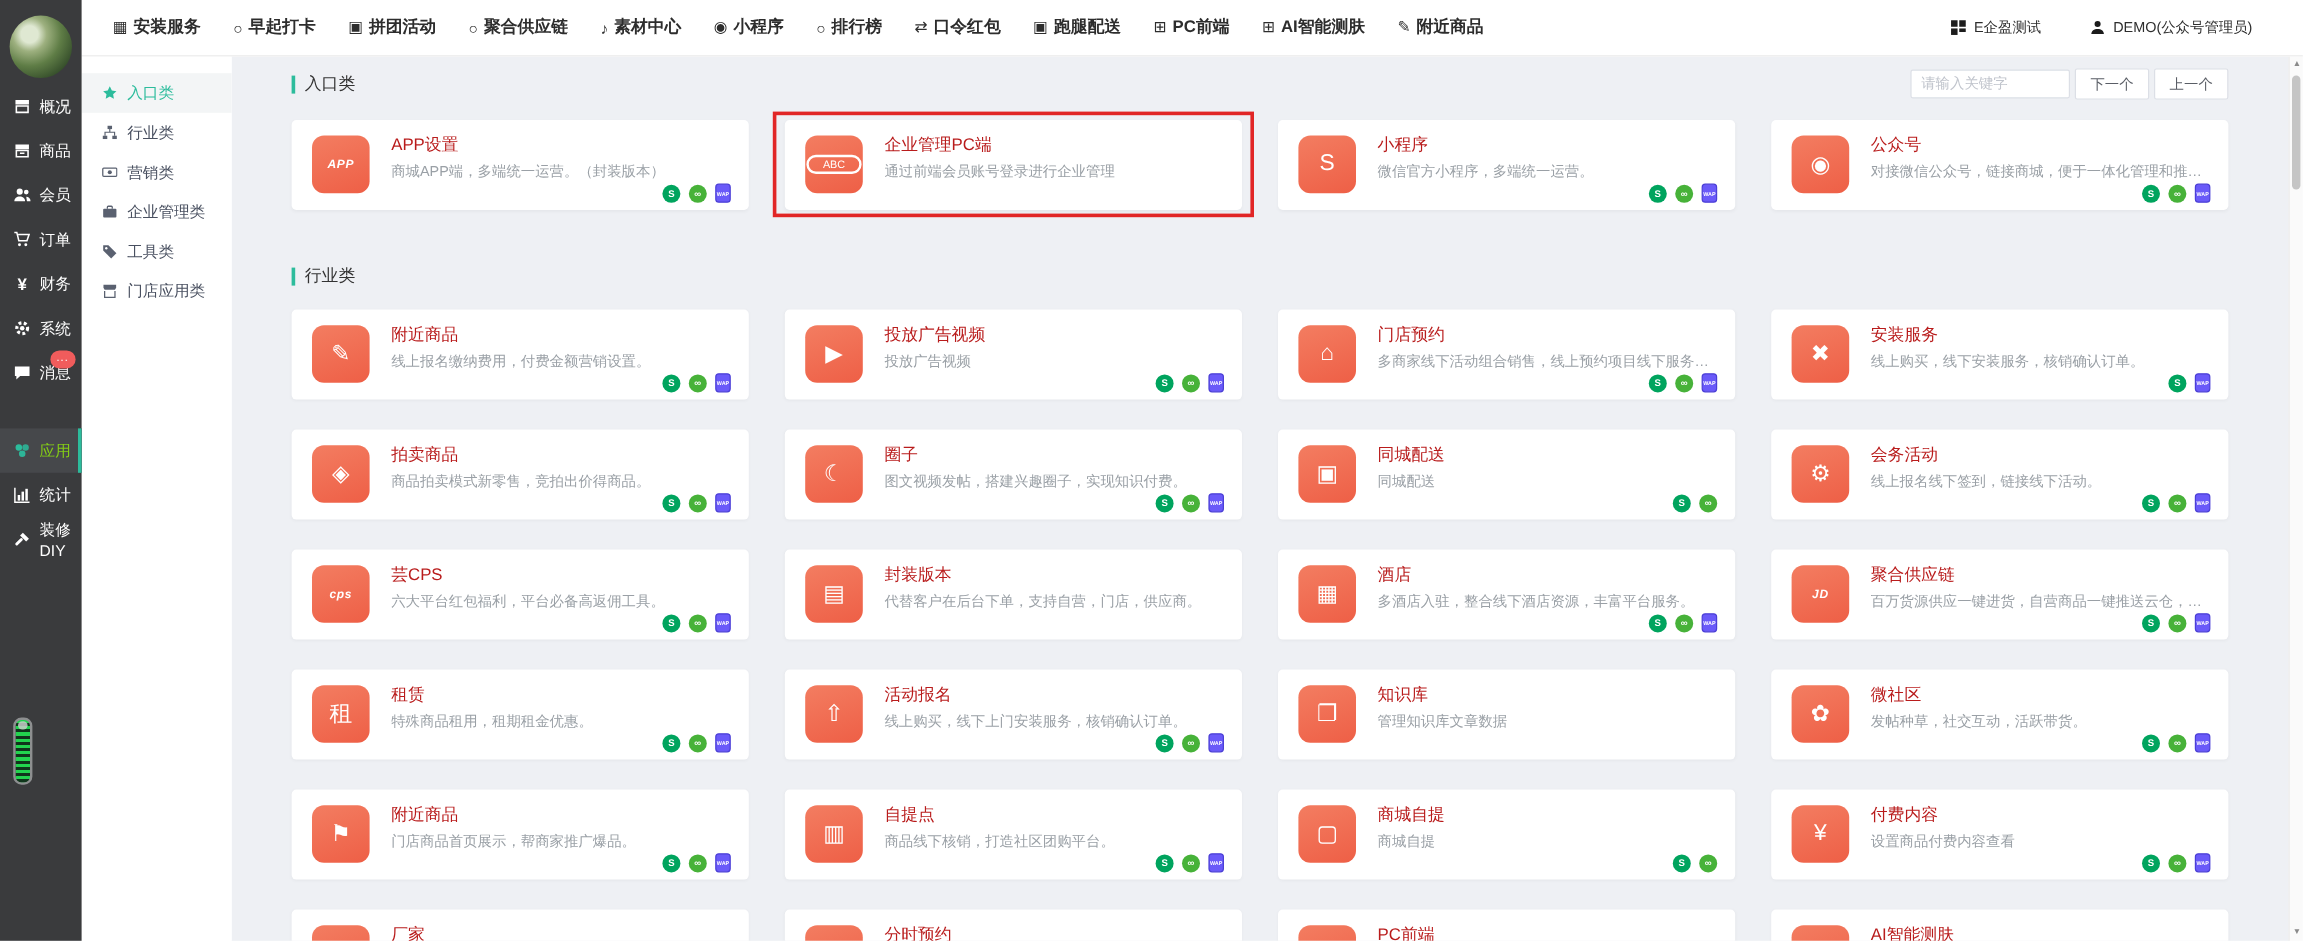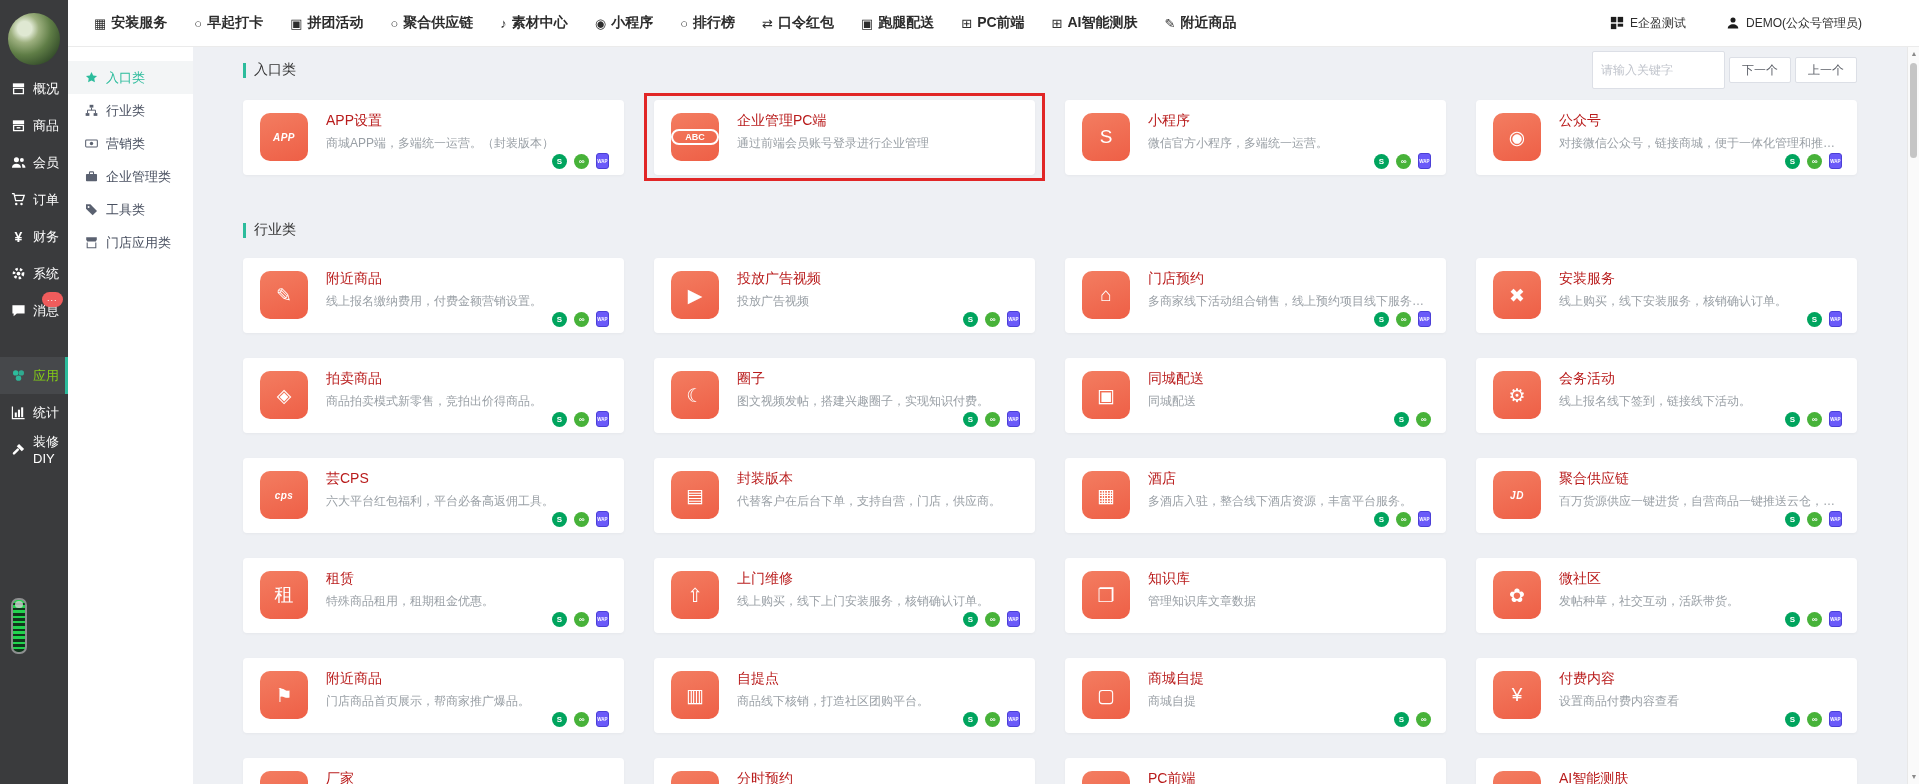--- a/index.html
+++ b/index.html
@@ -23,54 +23,54 @@
     border-radius:7px; background:repeating-linear-gradient(180deg,#22d44e 0 2.6px,#10361c 2.6px 5.2px); }
   .battery::before { content:""; position:absolute; left:2px; right:2px; top:1px; height:7px;
     background:#c7cbc9; border-radius:4px; opacity:.85; }
 
   
   .topbar { position:absolute; left:68px; top:0; right:0; height:47px; background:#fff;
     border-bottom:1px solid #ebebeb; display:flex; align-items:center; padding-left:26px; z-index:20; }
   .nav-items { display:flex; align-items:center; gap:27px; }
   .nav-item { display:flex; align-items:center; gap:5px; font-size:14px; font-weight:600; color:#2d2d2d; cursor:pointer; white-space:nowrap; }
   .nav-glyph { font-size:13px; font-weight:400; }
-  .account { margin-left:auto; display:flex; align-items:center; gap:40px; padding-right:57px; }
+  .account { margin-left:auto; display:flex; align-items:center; gap:40px; padding-right:42px; }
   .acct-item { display:flex; align-items:center; gap:6px; font-size:12px; color:#2d2d2d; cursor:pointer; white-space:nowrap; }
   .acct-item .ico { width:14px; height:14px; color:#1c1c1c; }
 
   
   .subsidebar { position:absolute; left:68px; top:47px; width:125px; bottom:0; background:#fff; z-index:10; padding-top:14px; }
   .cat-item { height:33px; display:flex; align-items:center; gap:8px; padding-left:17px;
     font-size:13px; color:#495060; cursor:pointer; }
   .cat-item .ico { width:13px; height:13px; color:#5a6170; flex:none; }
   .cat-item.active { background:#f3f5f6; color:#2cbc9c; }
   .cat-item.active .ico { color:#2cbc9c; }
 
   
   .content { position:absolute; left:193px; top:47px; right:12px; bottom:0; background:#eef0f4; overflow:hidden; }
   .inner { width:1614px; margin:0 auto; }
   .toprow { display:flex; align-items:center; margin-top:9px; height:28px; }
   .sec-title { display:flex; align-items:center; gap:8px; font-size:14px; color:#333; }
   .sec-bar { width:3px; height:15px; background:#2cbc9c; }
   .spacer { flex:1; }
-  .search-input { width:133px; height:38px; border:1px solid #dcdfe6; border-radius:2px; background:#fff;
-    font-size:12px; padding:0 8px; color:#333; outline:none; }
+  .search-input { width:133px; height:24px; border:1px solid #dcdfe6; border-radius:2px; background:#fff;
+    font-size:12px; padding:0 8px; color:#333; outline:none;font-family:Liberation Mono, monospace; }
   .search-input::placeholder { color:#c0c4cc; }
   .btn { height:26px; margin-left:4px; padding:0 12px; background:#fff; border:1px solid #dcdfe6;
     border-radius:2px; font-size:12px; color:#5a5e66; cursor:pointer; }
   .sec-title2 { margin-top:46px; }
   .grid { display:grid; grid-template-columns:repeat(4,381px); gap:25px 30px; margin-top:16px; }
   #grid1 { margin-top:19px; }
 
   .card { position:relative; height:75px; background:#fff; border-radius:4px; box-shadow:0 1px 3px rgba(0,0,0,.04); cursor:pointer; }
   .card-ico { position:absolute; left:17px; top:13px; width:48px; height:48px; border-radius:10px;
     background:linear-gradient(160deg,#f37d61 0%,#ee5f46 100%); color:#fff;
     display:flex; align-items:center; justify-content:center; font-size:19px; }
   .card-ico.txt { font-size:10px; font-weight:bold; font-style:italic; letter-spacing:.5px; }
-  .card-ico .pill { border:2px solid #fff; border-radius:9px; padding:1px 12px; font-size:9px; font-weight:bold; font-style:normal; }
+  .card-ico .pill { border:2px solid #fff; border-radius:9px; padding:1px 12px; font-size:9px; font-weight:normal; font-style:normal; }
   .card-tt { position:absolute; left:83px; top:12px; font-size:14px; color:#b91c1c; }
   .card-ds { position:absolute; left:83px; top:35px; right:13px; font-size:12px; color:#9aa0a6;
     white-space:nowrap; overflow:hidden; text-overflow:ellipsis; }
   .badges { position:absolute; right:15px; bottom:6px; display:flex; align-items:center; gap:7px; }
   .bdg { width:15px; height:15px; border-radius:50%; color:#fff; font-size:8px; font-weight:bold;
     display:flex; align-items:center; justify-content:center; }
   .bdg.b-wap { width:13px; height:16px; border-radius:3px; font-size:4.5px; border:1.5px solid #4b3fd6; }
   .card.hl::after { content:""; position:absolute; left:-10px; right:-10px; top:-7px; bottom:-6px;
     border:3px solid #e12626; pointer-events:none; }
 
@@ -530,21 +530,21 @@
           <div class="badges">
             <span class="bdg b-miniprogram" style="background: rgb(0, 164, 94);">S</span>
             <span class="bdg b-h5" style="background: rgb(71, 178, 57);">∞</span>
             <span class="bdg b-wap" style="background: rgb(106, 90, 249);">WAP</span>
           </div>
         </div>
         <div class="card">
           <div class="card-ico">
             <span>⇧</span>
           </div>
-          <div class="card-tt">上门维修</div>
+          <div class="card-tt">活动报名</div>
           <div class="card-ds">线上购买，线下上门安装服务，核销确认订单。</div>
           <div class="badges">
             <span class="bdg b-miniprogram" style="background: rgb(0, 164, 94);">S</span>
             <span class="bdg b-h5" style="background: rgb(71, 178, 57);">∞</span>
             <span class="bdg b-wap" style="background: rgb(106, 90, 249);">WAP</span>
           </div>
         </div>
         <div class="card">
           <div class="card-ico">
             <span>❐</span>

